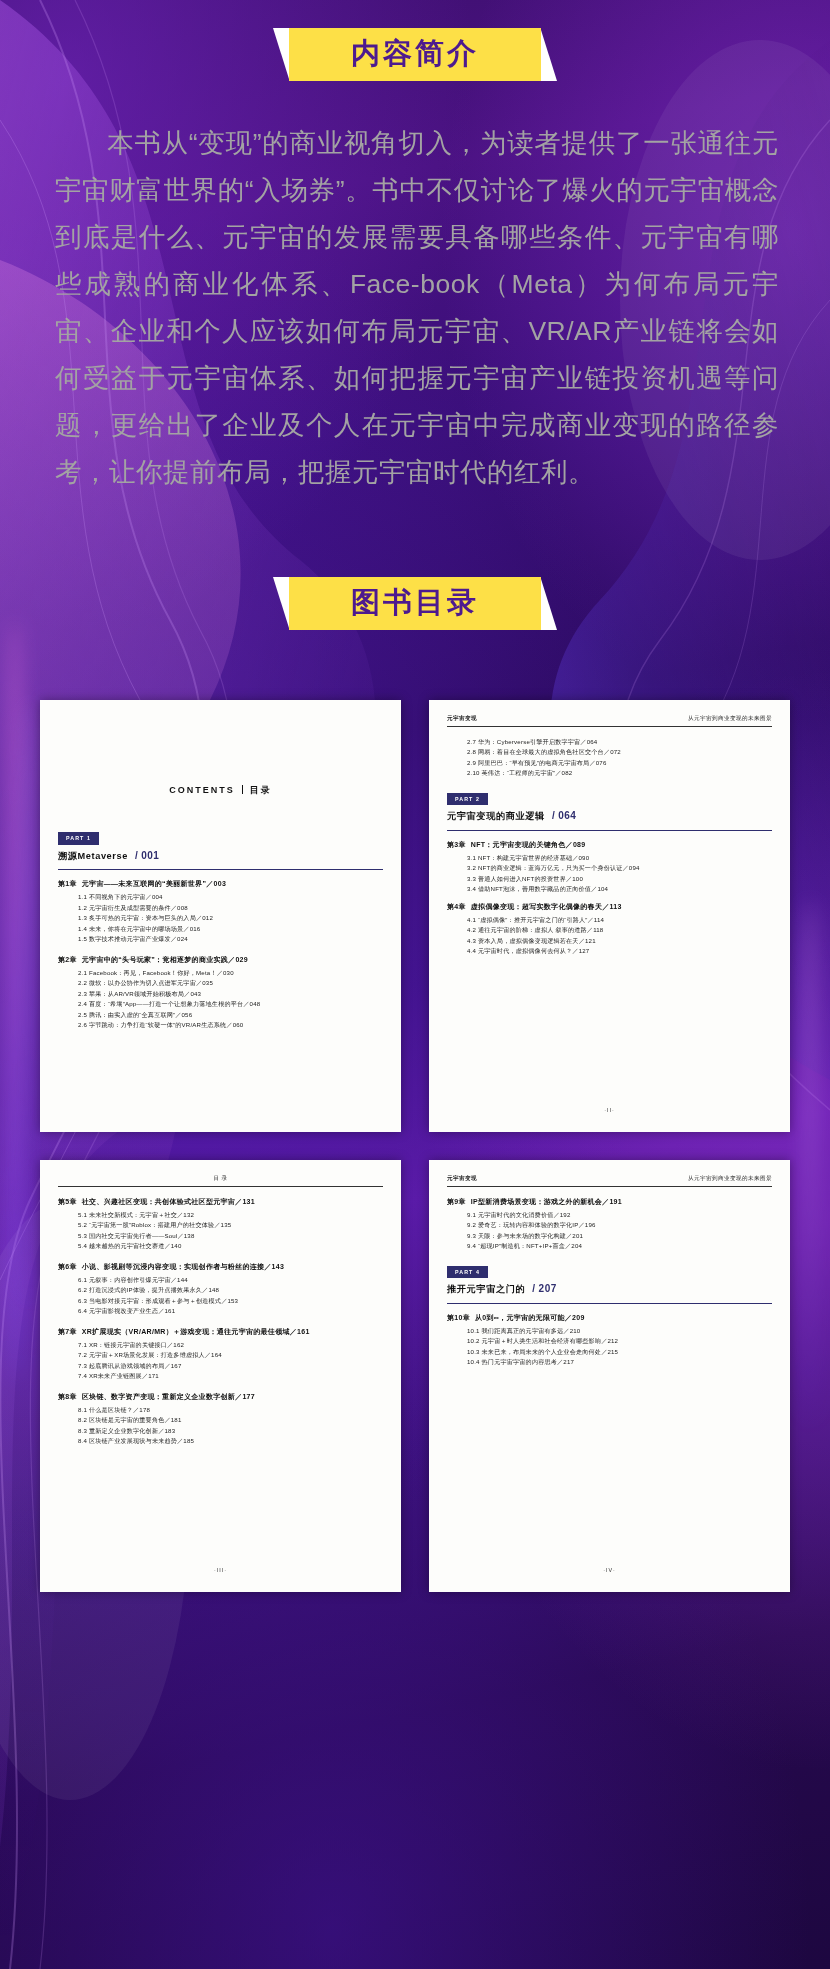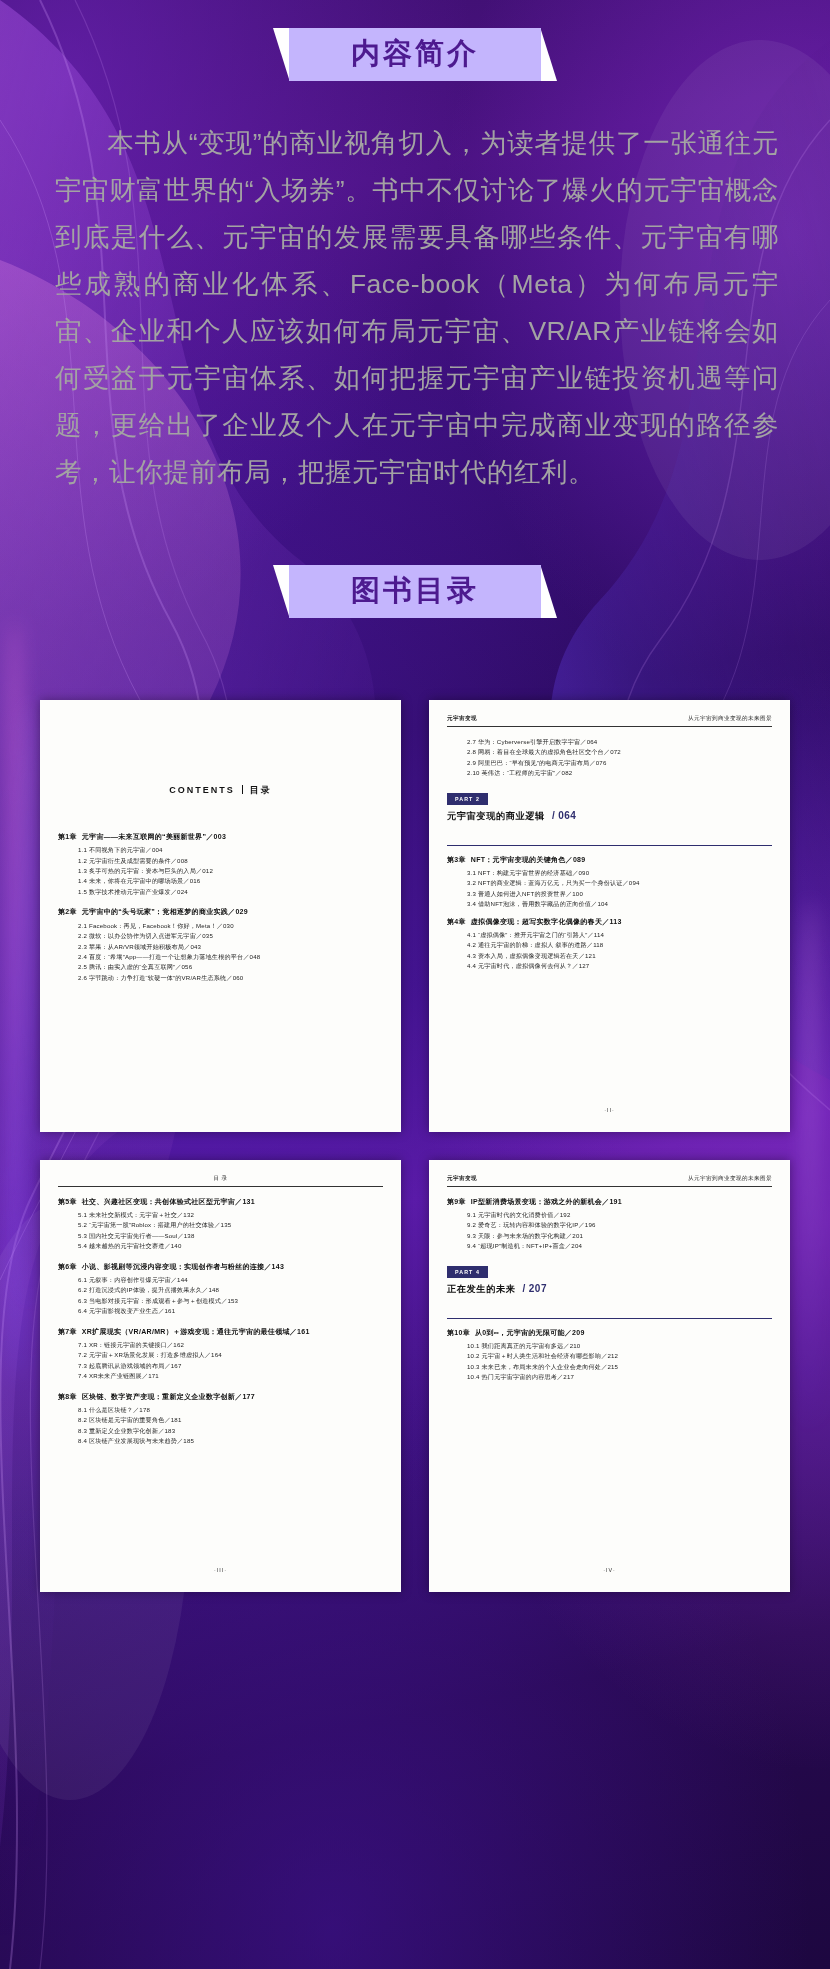--- a/index.html
+++ b/index.html
@@ -46,21 +46,21 @@
   .section-head {
     position: absolute;
     left: 0;
     width: 100%;
     display: flex;
     align-items: center;
     justify-content: center;
   }
   .head-plate {
     position: relative;
-    background: #c4b5fd;
+    background: #fde047;
     padding: 11px 62px 13px 62px;
     display: inline-block;
   }
   .head-plate .txt {
     font-family: "DejaVu Serif", serif;
     font-weight: bold;
     font-size: 29px;
     letter-spacing: 3px;
     color: #4d1a8f;
     line-height: 1;
@@ -176,21 +176,21 @@
     font-size: 5.3px;
     letter-spacing: 1.1px;
     padding: 2px 8px 2.4px 8px;
     font-weight: bold;
   }
   .part-line {
     display: flex;
     align-items: baseline;
     gap: 7px;
     border-bottom: 1.3px solid #2f2e6e;
-    padding-bottom: 21px;
+    padding-bottom: 6px;
     margin-top: 3px;
   }
   .part-name {
     font-size: 9.2px;
     font-weight: bold;
     color: #111;
     letter-spacing: .6px;
   }
   .part-num {
     font-size: 10px;
@@ -266,34 +266,41 @@
 <div class="section-head" style="top:28px;">
   <div class="head-plate">
     <div class="txt">内容简介</div>
   </div>
 </div>
 
 <div class="intro">
   <span class="indent"></span><span>本书从“变现”的商业视角切入，为读者提供了一张通往元宇宙财富世界的“入场券”。书中不仅讨论了爆火的元宇宙概念到底是什么、元宇宙的发展需要具备哪些条件、元宇宙有哪些成熟的商业化体系、Face-book（Meta）为何布局元宇宙、企业和个人应该如何布局元宇宙、VR/AR产业链将会如何受益于元宇宙体系、如何把握元宇宙产业链投资机遇等问题，更给出了企业及个人在元宇宙中完成商业变现的路径参考，让你提前布局，把握元宇宙时代的红利。</span>
 </div>
 
-<div class="section-head" style="top:565px;">
+<div class="section-head" style="top:577px;">
   <div class="head-plate">
     <div class="txt">图书目录</div>
   </div>
 </div>
 
 <div class="pages">
 
   <div class="page">
     <div class="page-inner">
       <div class="contents-title">
         <span>CONTENTS</span><span class="bar"></span><span>目录</span>
       </div>
 
+      <div class="part">
+        <span class="part-tag">PART 1</span>
+        <div class="part-line">
+          <span class="part-name">溯源Metaverse</span>
+          <span class="part-num"><span class="slash">/</span><span>001</span></span>
+        </div>
+      </div>
 
       <div class="chap">
         <span class="chap-label">第1章</span><span>元宇宙——未来互联网的“美丽新世界”／003</span>
       </div>
       <div class="sec">1.1  不同视角下的元宇宙／004</div>
       <div class="sec">1.2  元宇宙衍生及成型需要的条件／008</div>
       <div class="sec">1.3  炙手可热的元宇宙：资本与巨头的入局／012</div>
       <div class="sec">1.4  未来，你将在元宇宙中的哪场场景／016</div>
       <div class="sec">1.5  数字技术推动元宇宙产业爆发／024</div>
 
@@ -405,21 +412,21 @@
         <span class="chap-label">第9章</span><span>IP型新消费场景变现：游戏之外的新机会／191</span>
       </div>
       <div class="sec">9.1  元宇宙时代的文化消费价值／192</div>
       <div class="sec">9.2  爱奇艺：玩转内容和体验的数字化IP／196</div>
       <div class="sec">9.3  天眼：参与未来场的数字化构建／201</div>
       <div class="sec">9.4  “超现IP”制造机：NFT+IP+百盒／204</div>
 
       <div class="part mt14">
         <span class="part-tag">PART 4</span>
         <div class="part-line">
-          <span class="part-name">正在发生的未来</span>
+          <span class="part-name">推开元宇宙之门的</span>
           <span class="part-num"><span class="slash">/</span><span>207</span></span>
         </div>
       </div>
 
       <div class="chap">
         <span class="chap-label">第10章</span><span>从0到∞，元宇宙的无限可能／209</span>
       </div>
       <div class="sec">10.1  我们距离真正的元宇宙有多远／210</div>
       <div class="sec">10.2  元宇宙＋时人类生活和社会经济有哪些影响／212</div>
       <div class="sec">10.3  未来已来，布局未来的个人企业会走向何处／215</div>

